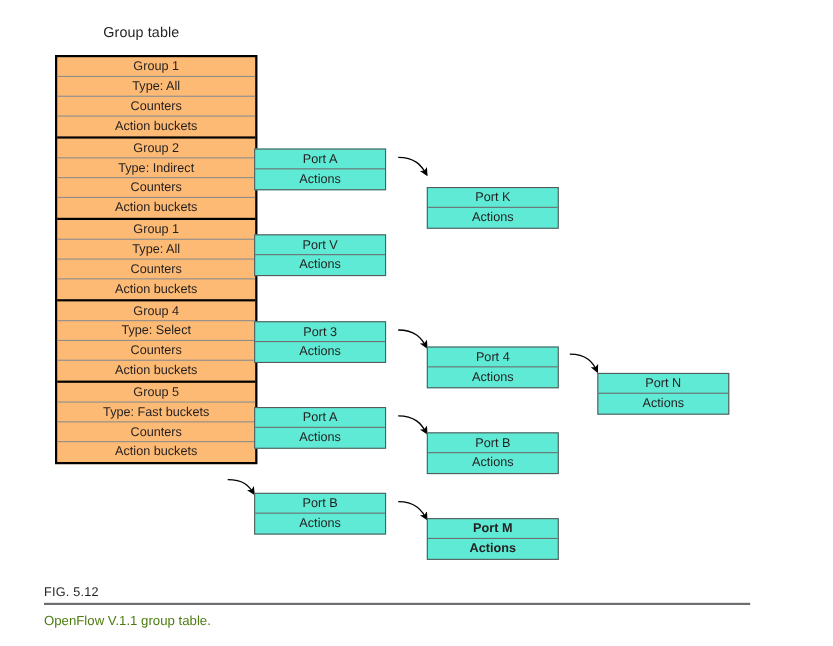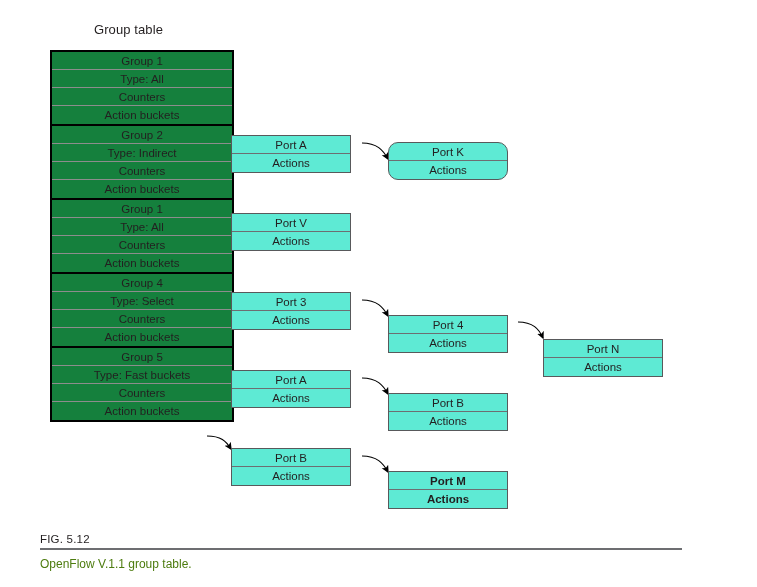--- a/index.html
+++ b/index.html
@@ -32,21 +32,21 @@
     color: #231f20;
     letter-spacing: 0.1px;
   }
   #group-table {
     position: absolute;
     left: 50px;
     top: 50px;
     width: 184px;
     box-sizing: border-box;
     border: 2px solid #000000;
-    background: #15803d;
+    background: #fdba74;
   }
   .group-block {
     border-bottom: 2px solid #000000;
   }
   .group-block:last-child {
     border-bottom: none;
   }
   .grp-row {
     height: 18px;
     line-height: 18px;
@@ -183,21 +183,21 @@
     <div class="grp-row">Action buckets</div>
   </div>
 
 </div>
 
 <div class="port-box" style="left:231px; top:135px;">
   <div class="port-row port-name">Port A</div>
   <div class="port-row">Actions</div>
 </div>
 
-<div class="port-box" style="left:388px; top:142px;border-radius:10px;">
+<div class="port-box" style="left:388px; top:170px;">
   <div class="port-row port-name">Port K</div>
   <div class="port-row">Actions</div>
 </div>
 
 <div class="port-box" style="left:231px; top:213px;">
   <div class="port-row port-name">Port V</div>
   <div class="port-row">Actions</div>
 </div>
 
 <div class="port-box" style="left:231px; top:292px;">

